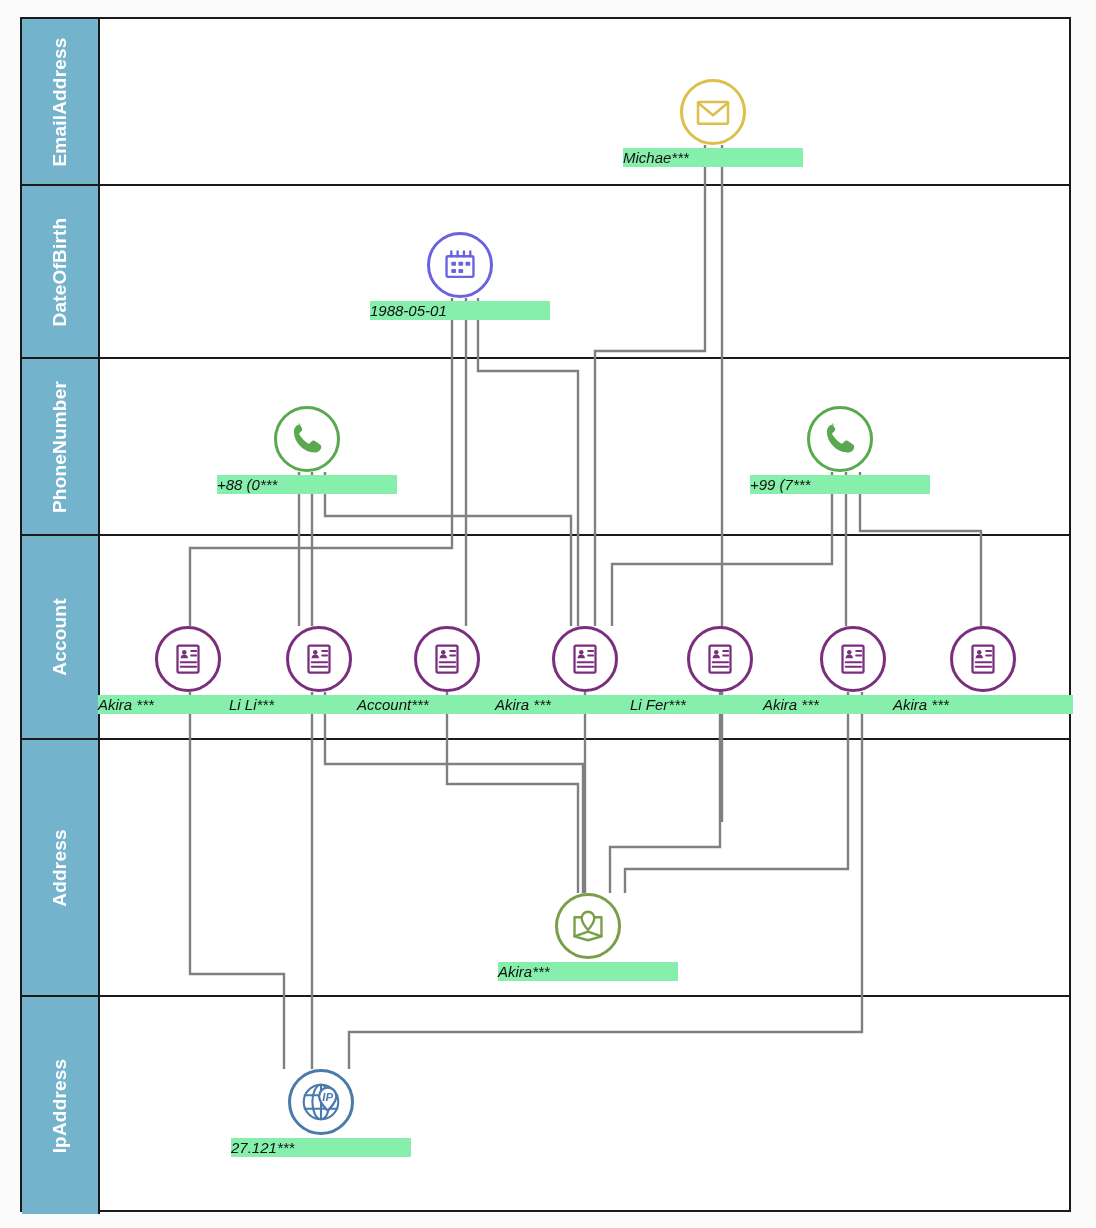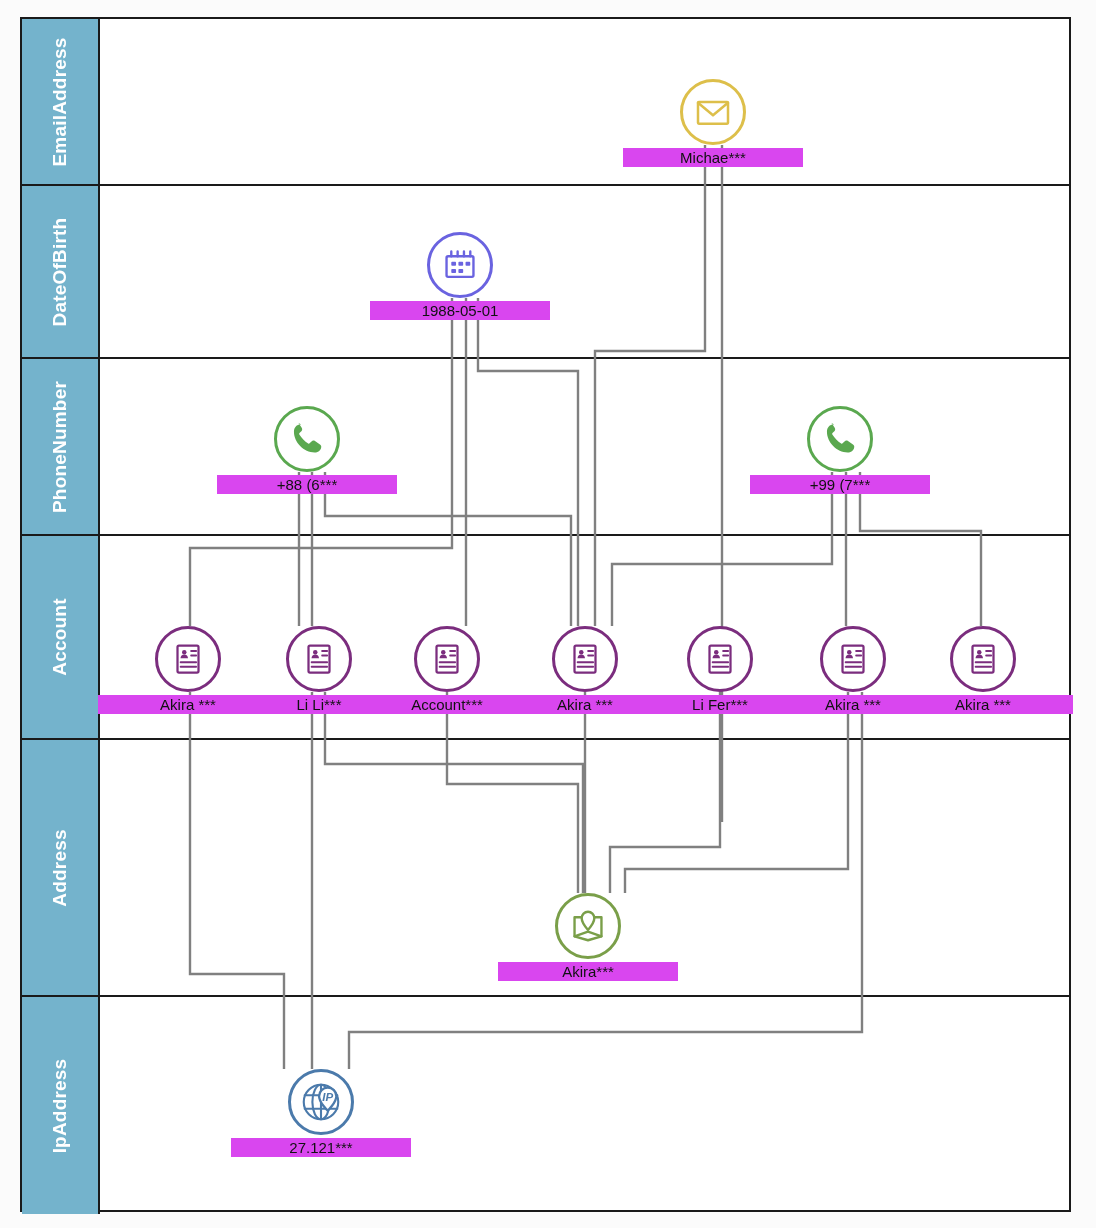--- a/index.html
+++ b/index.html
@@ -77,27 +77,28 @@
     box-sizing: border-box;
     display: flex;
     align-items: center;
     justify-content: center;
   }
   .node-label {
     position: absolute;
     top: 36px;
     left: -90px;
     width: 180px;
-    text-align: center;
+    text-align: left;
     font-size: 15px;
     color: #111111;
     white-space: nowrap;
     font-family: "Liberation Sans", sans-serif;
-    background: #d946ef;
+    background: #86efac;
     padding: 1px 0;
+    font-style: italic;
   }
   .ic { display: block; }
 </style>
 </head>
 <body>
 
 <div id="canvas">
   <div id="diagram">
     <div id="lanes-container">
         <div class="lane" style="top: 0px; height: 167px;">
@@ -177,21 +178,21 @@
             </svg>
           </div>
           <div class="node-label">1988-05-01</div>
         </div>
         <div class="node" style="left: 285px; top: 420px;">
           <div class="node-circle" style="border: 3px solid rgb(90, 168, 79);">
             <svg class="ic" width="38" height="38" viewBox="0 0 48 48">
               <path fill="#5aa84f" d="M14.5 6c-3.6 0-7 3.4-7 8.8 0 13.2 12.5 26.2 26.1 26.2 5.3 0 8.4-3.6 8.4-7.3 0-1.3-.6-2.2-1.6-2.9l-6.3-4.2c-1.5-1-3.2-.8-4.4.4l-2.4 2.4c-.5.5-1.2.6-1.8.2-2.2-1.4-4.4-3.2-6.2-5.1-1.9-1.9-3.6-4-5-6.2-.4-.6-.3-1.3.2-1.8l2.4-2.4c1.2-1.2 1.4-2.9.4-4.4l-4.2-6.3C17.8 6.4 16.2 6 14.5 6z"></path>
             </svg>
           </div>
-          <div class="node-label">+88 (6***</div>
+          <div class="node-label">+88 (0***</div>
         </div>
         <div class="node" style="left: 818px; top: 420px;">
           <div class="node-circle" style="border: 3px solid rgb(90, 168, 79);">
             <svg class="ic" width="38" height="38" viewBox="0 0 48 48">
               <path fill="#5aa84f" d="M14.5 6c-3.6 0-7 3.4-7 8.8 0 13.2 12.5 26.2 26.1 26.2 5.3 0 8.4-3.6 8.4-7.3 0-1.3-.6-2.2-1.6-2.9l-6.3-4.2c-1.5-1-3.2-.8-4.4.4l-2.4 2.4c-.5.5-1.2.6-1.8.2-2.2-1.4-4.4-3.2-6.2-5.1-1.9-1.9-3.6-4-5-6.2-.4-.6-.3-1.3.2-1.8l2.4-2.4c1.2-1.2 1.4-2.9.4-4.4l-4.2-6.3C17.8 6.4 16.2 6 14.5 6z"></path>
             </svg>
           </div>
           <div class="node-label">+99 (7***</div>
         </div>
         <div class="node" style="left: 166px; top: 640px;">

